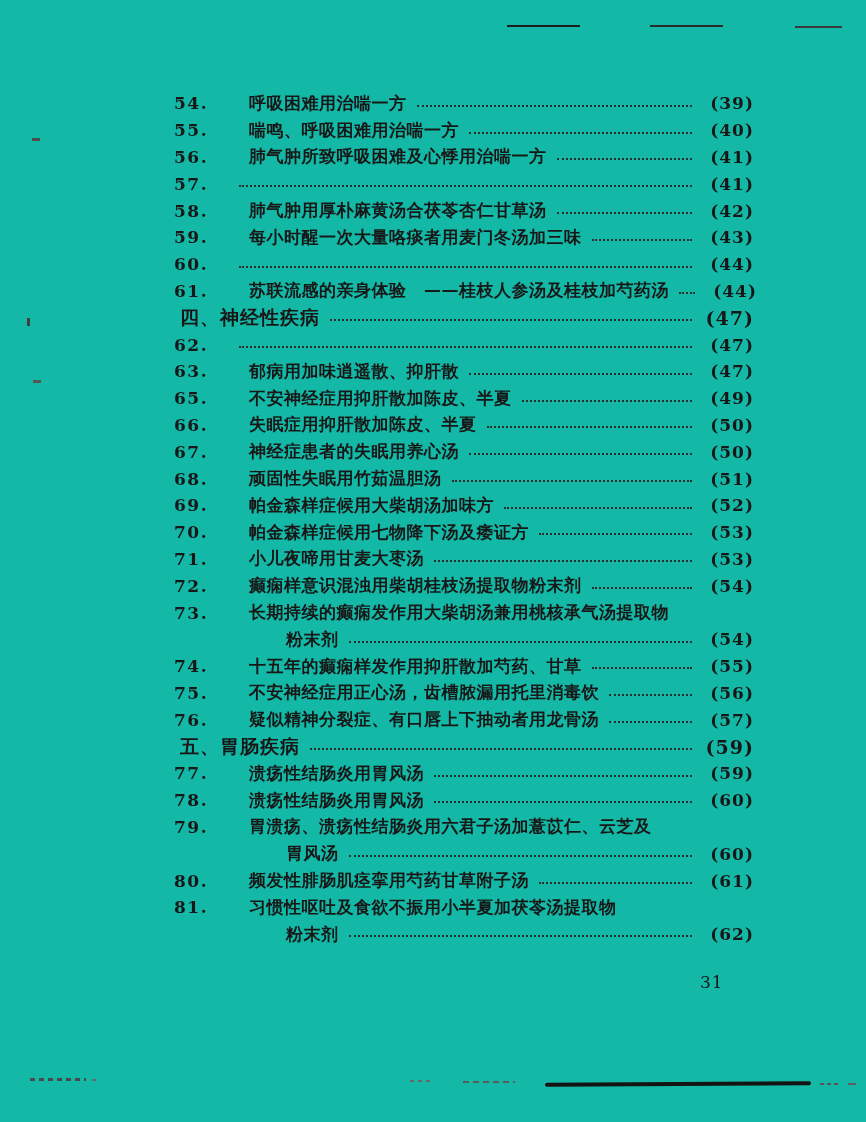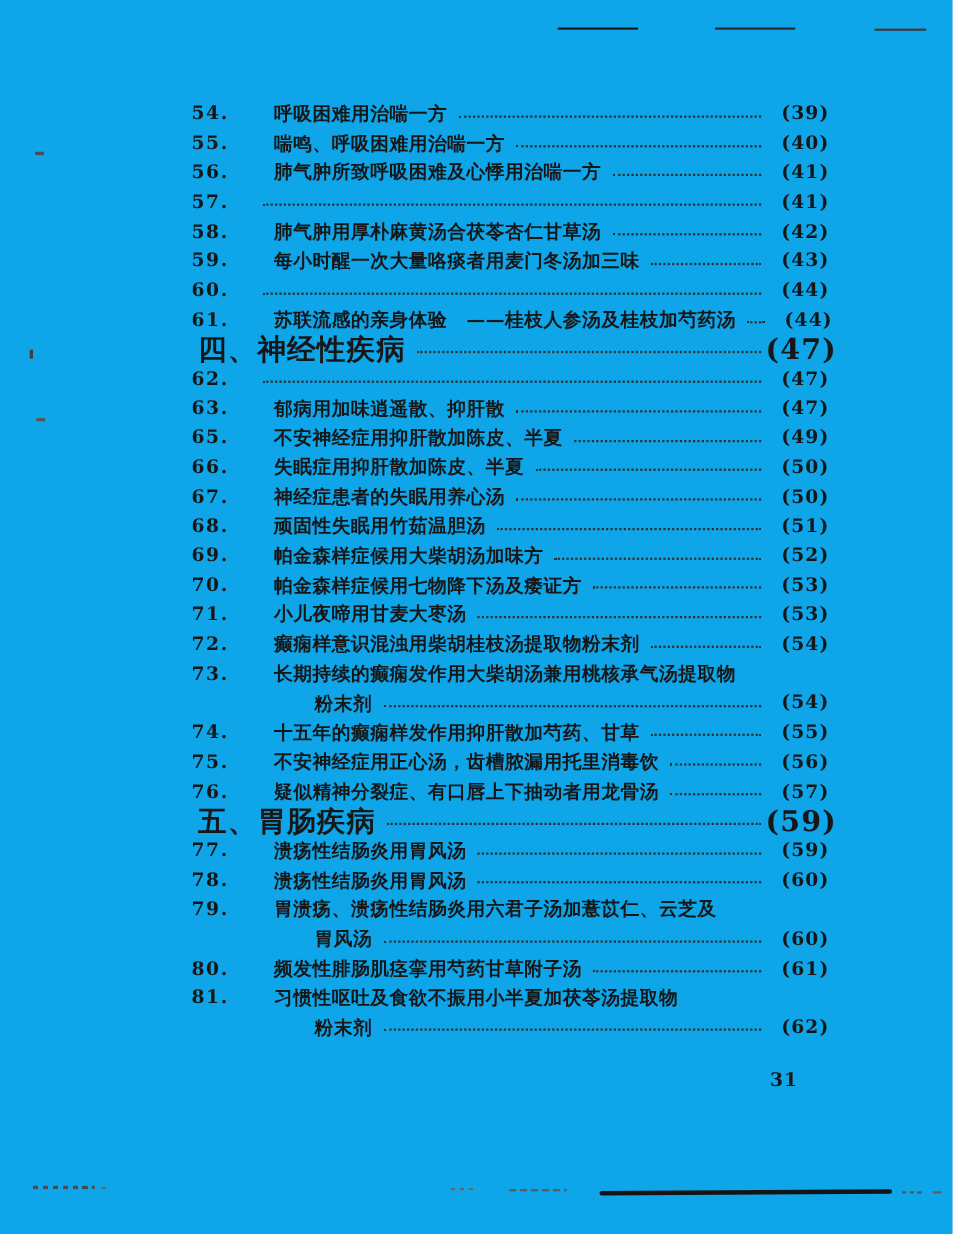--- a/index.html
+++ b/index.html
@@ -5,21 +5,21 @@
   html, body {
     margin: 0;
     padding: 0;
     background: #e8e8e8;
   }
   .page {
     position: relative;
     width: 866px;
     height: 1122px;
     margin: 0 auto;
-    background: #0ea5e9;
+    background: #14b8a6;
     overflow: hidden;
     font-family: "DejaVu Serif", "Liberation Serif", serif;
     color: #171717;
   }
   
   .toc {
     position: absolute;
     left: 160px;
     right: 112px;
     top: 90px;
@@ -27,21 +27,21 @@
   .row {
     display: flex;
     align-items: center;
     height: 26.8px;
     font-size: 17px;
     font-weight: 600;
     letter-spacing: 0.5px;
     white-space: nowrap;
   }
   .row.section {
-    font-size: 26px;
+    font-size: 19px;
     font-weight: 700;
     letter-spacing: 1px;
   }
   .row.entry, .row.entry-nolead { padding-left: 14px; }
   .row.cont { padding-left: 106px; }
   .num {
     flex: none;
     width: 55px;
     letter-spacing: 1.5px;
     font-weight: 600;
@@ -68,21 +68,21 @@
     text-align: right;
     letter-spacing: 1px;
     font-weight: 600;
   }
   
   .folio {
     position: absolute;
     left: 700px;
     top: 972px;
     font-size: 17px;
-    font-weight: 700;
+    font-weight: 400;
     letter-spacing: 1px;
   }
   
   .mark { position: absolute; }
   .m-top1 { left: 507px; top: 25px; width: 73px; height: 2px; background: #1c1c1c; }
   .m-top2 { left: 650px; top: 25px; width: 73px; height: 2px; background: #2b2b2b; }
   .m-top3 { left: 795px; top: 26px; width: 47px; height: 2px; background: #3a3a3a; }
   .m-l1 { left: 32px; top: 138px; width: 8px; height: 3px; background: #4c4c4c; }
   .m-l2 { left: 27px; top: 318px; width: 3px; height: 8px; background: #3f3f3f; }
   .m-l3 { left: 33px; top: 380px; width: 8px; height: 3px; background: #555; }

